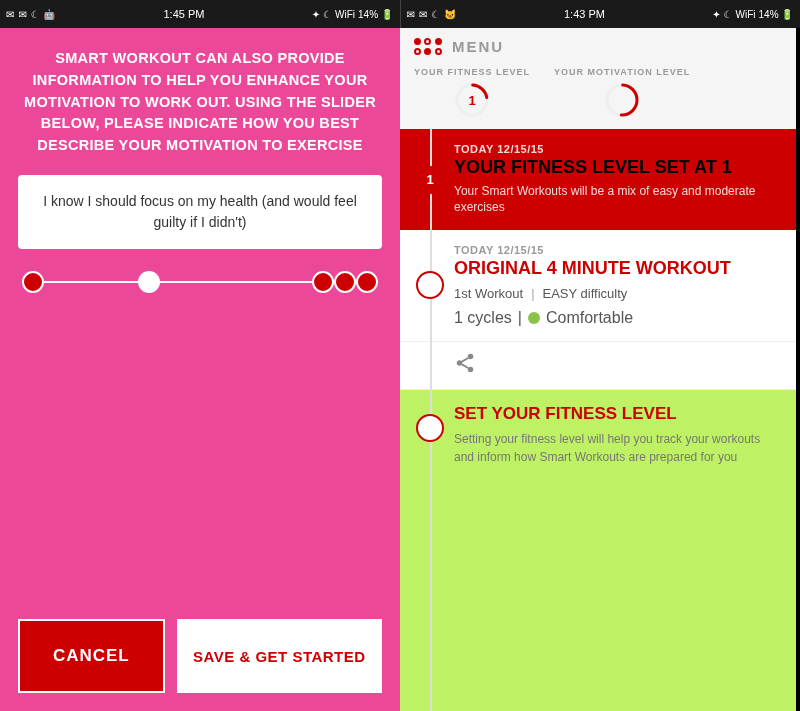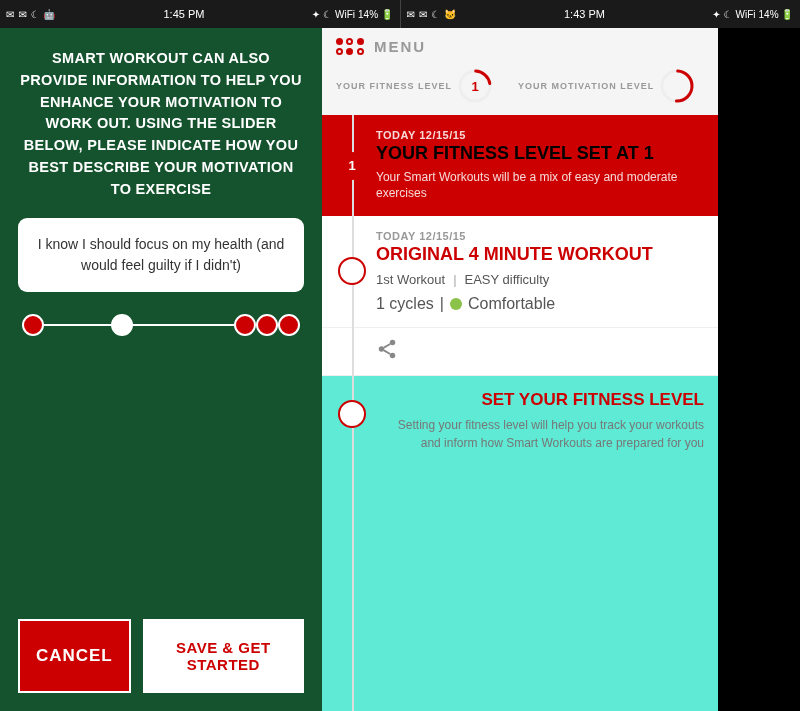--- a/index.html
+++ b/index.html
@@ -54,42 +54,42 @@
 
     
     .main-content {
       display: flex;
       flex: 1;
       height: calc(711px - 28px);
     }
 
     
     .left-panel {
-      width: 322px;
-      background: #14532d;
+      width: 400px;
+      background: #ec4899;
       display: flex;
       flex-direction: column;
       padding: 20px 18px 18px;
       position: relative;
     }
 
     .motivation-text {
       color: #fff;
       font-size: 14.5px;
       font-weight: bold;
       text-align: center;
       text-transform: uppercase;
       line-height: 1.5;
       margin-bottom: 18px;
       letter-spacing: 0.3px;
     }
 
     .motivation-box {
       background: #fff;
-      border-radius: 9px;
+      border-radius: 4px;
       padding: 16px 14px;
       text-align: center;
       color: #333;
       font-size: 14px;
       line-height: 1.5;
       margin-bottom: 22px;
     }
 
     .slider-container {
       display: flex;
@@ -198,20 +198,21 @@
     }
 
     .fitness-row {
       display: flex;
       padding: 4px 14px 10px;
       gap: 24px;
       align-items: center;
     }
     .fitness-label-block {
       display: flex;
+      flex-direction: column;
       align-items: center;
       gap: 4px;
       text-align: center;
     }
     .fitness-level-label {
       font-size: 9px;
       color: #999;
       letter-spacing: 1px;
       font-weight: bold;
     }
@@ -361,23 +362,22 @@
     }
     .share-icon {
       color: #888;
       font-size: 20px;
     }
 
     .set-fitness-section {
       display: flex;
       position: relative;
       padding: 14px 14px 14px 54px;
-      background: #5eead4;
-      flex: 1;
-      text-align: right;
+      background: #bef264;
+      flex: 1;
     }
 
     .set-fitness-title {
       font-size: 17px;
       font-weight: bold;
       color: #cc0000;
       text-transform: uppercase;
       margin-bottom: 6px;
     }
     .set-fitness-text {

